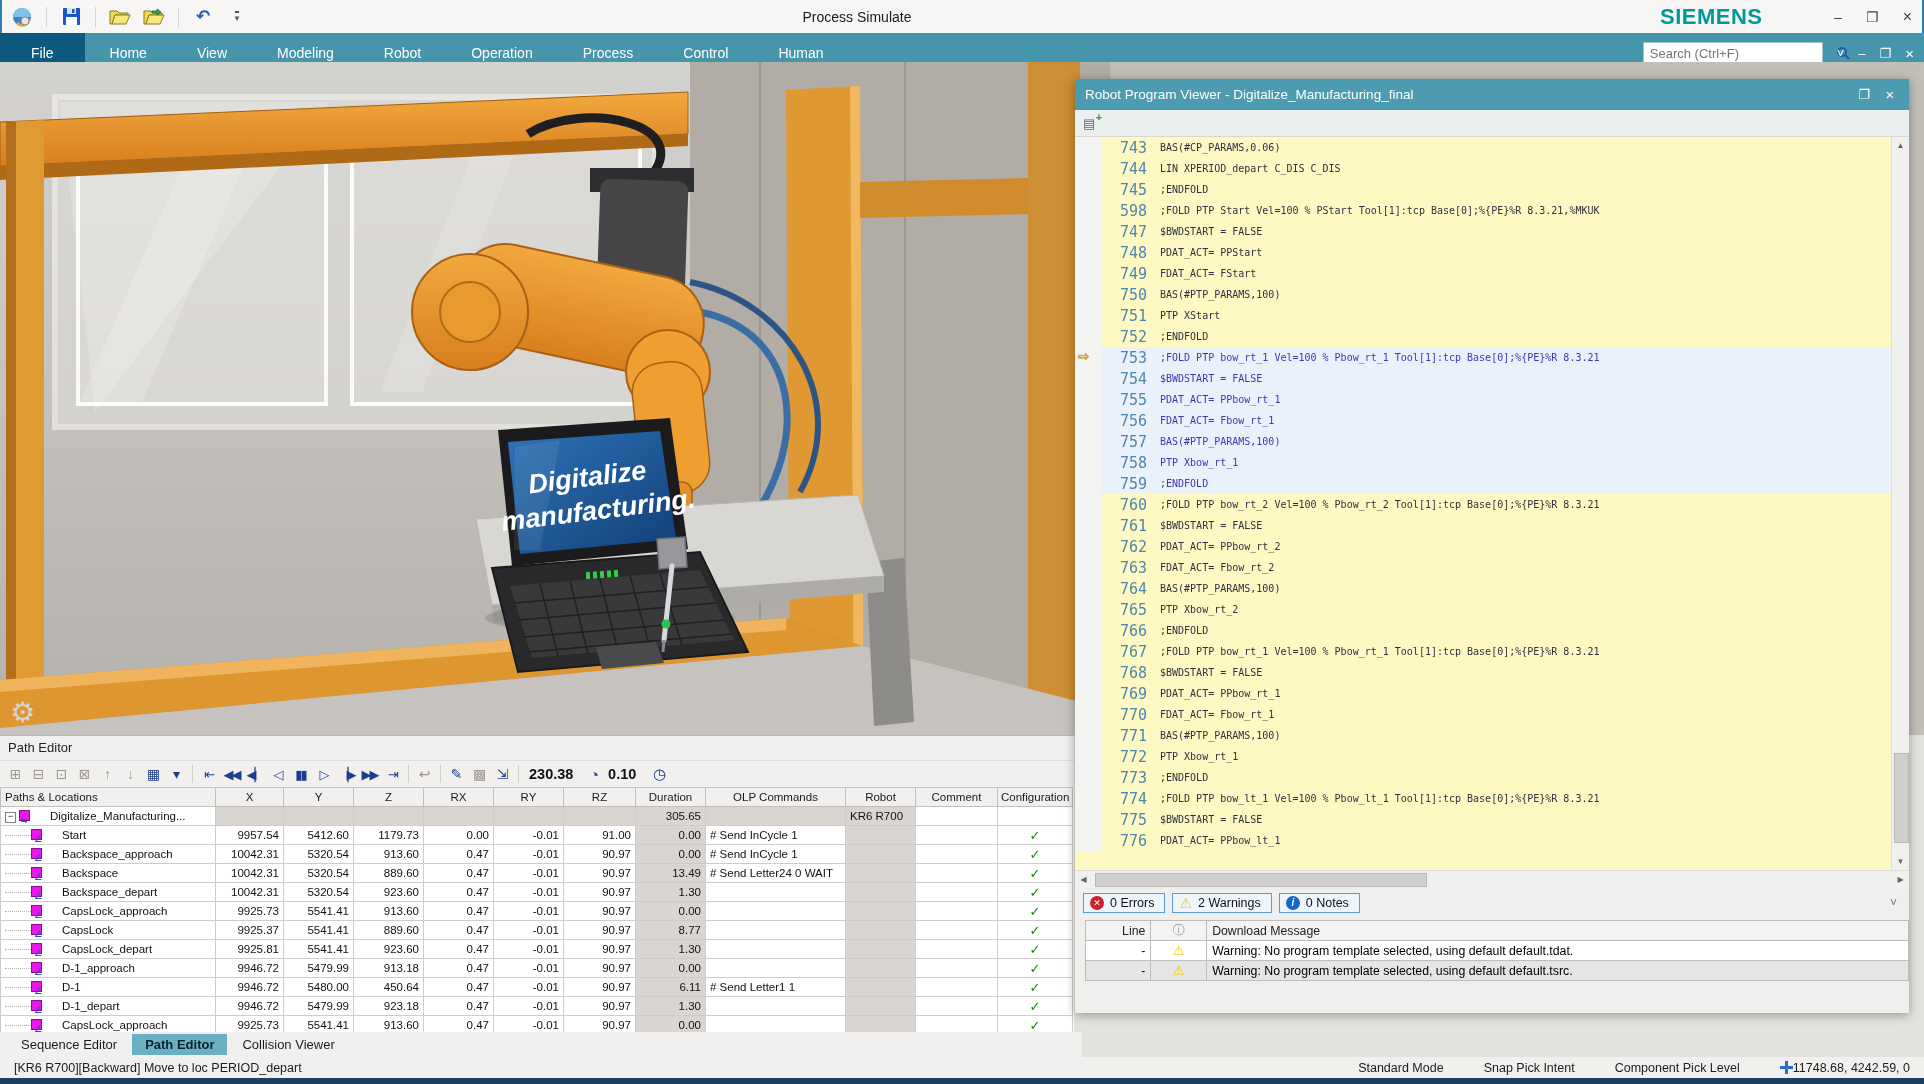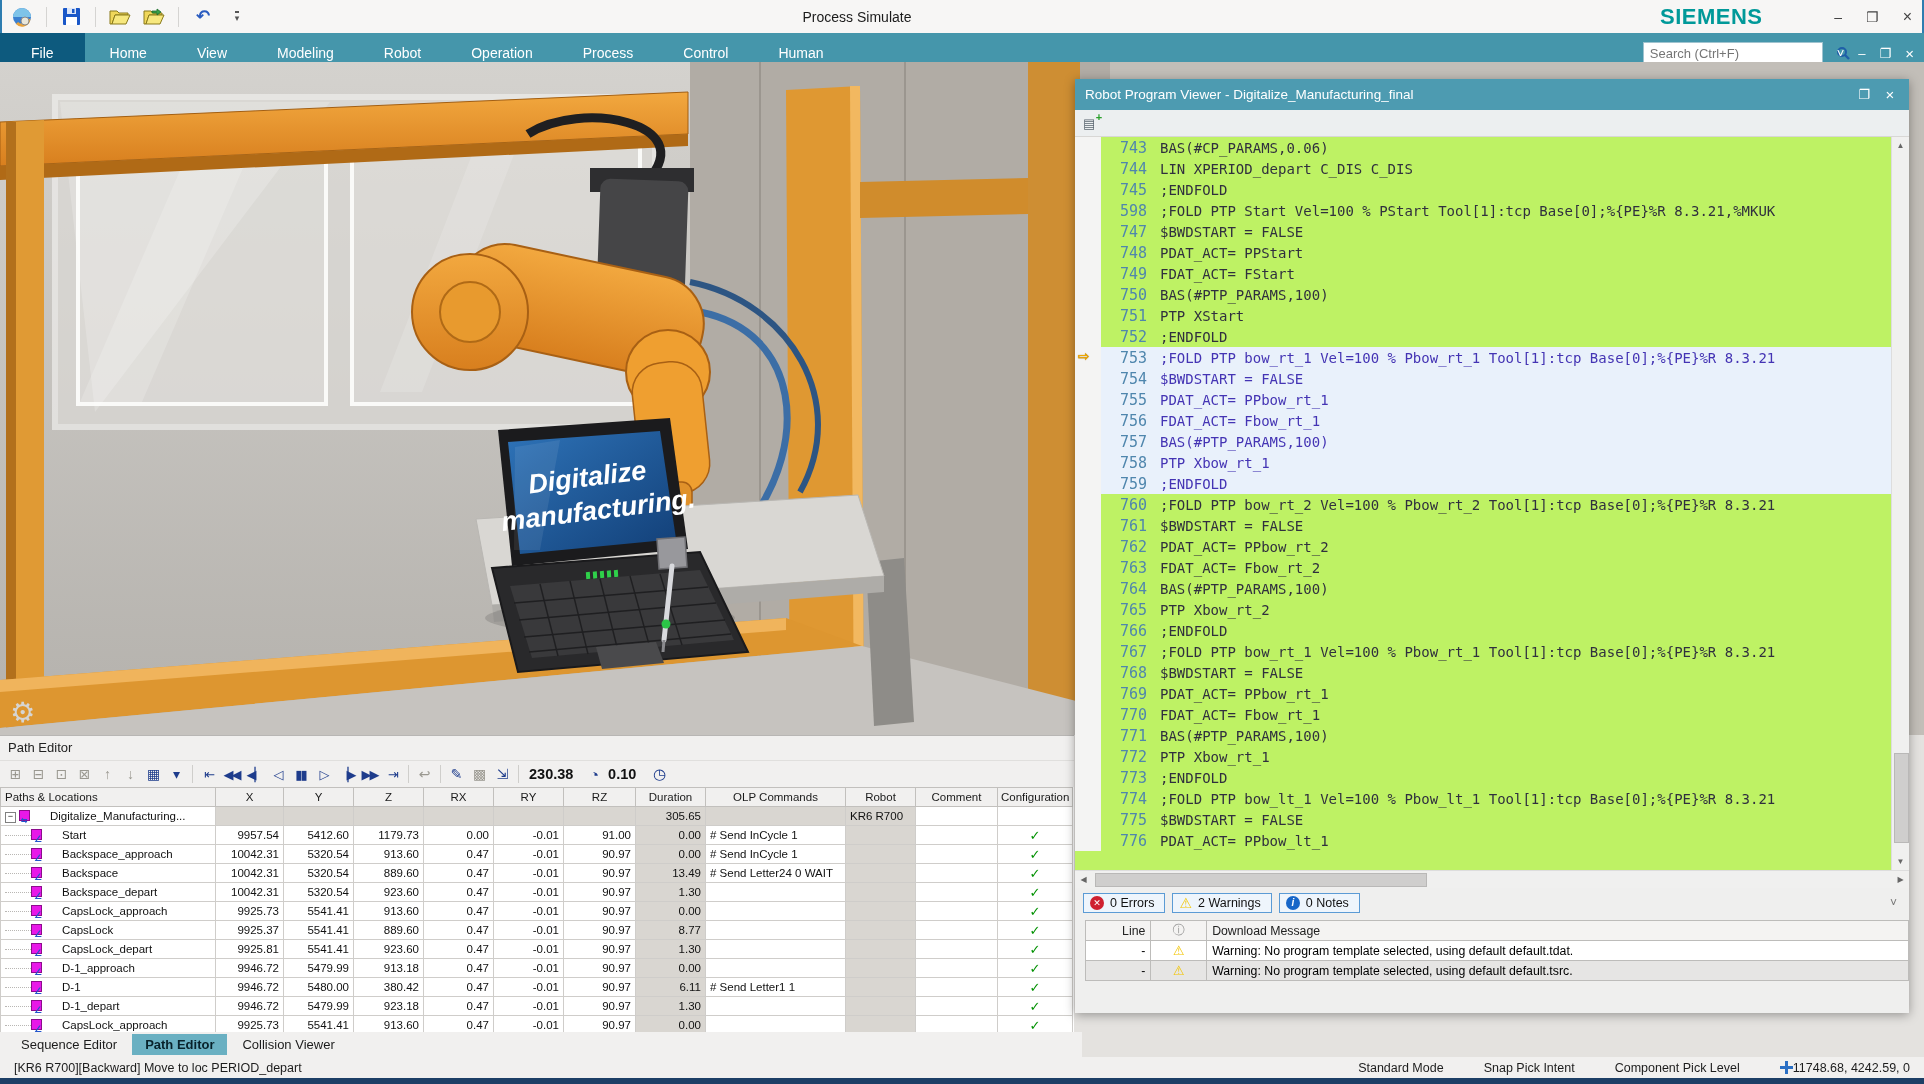--- a/index.html
+++ b/index.html
@@ -27,30 +27,30 @@
   .viewport{position:absolute;left:0;top:62px;width:1924px;height:673px;}
   
   .rpv{position:absolute;left:1075px;top:79px;width:834px;height:934px;background:#efefee;z-index:6;box-shadow:0 2px 10px rgba(0,0,0,.35);display:flex;flex-direction:column;}
   .rpv-header{height:31px;background:#4d9bb1;color:#fff;display:flex;align-items:center;font-size:13.5px;flex:0 0 31px;}
   .rpv-title{padding-left:10px;}
   .rpv-hbtns{margin-left:auto;display:flex;align-items:center;gap:4px;padding-right:8px;}
   .rpv-hbtns span{width:22px;text-align:center;font-size:13px;cursor:default;}
   .rpv-toolbar{height:26px;background:#eceff0;border-bottom:1px solid #d8d7d5;display:flex;align-items:center;flex:0 0 26px;}
   .newprog{margin-left:8px;font-size:13px;color:#5b6770;position:relative;}
   .newprog i{font-style:normal;position:absolute;top:-5px;right:-7px;color:#2aa02a;font-size:11px;font-weight:bold;}
-  .rpv-code{position:relative;height:733px;flex:0 0 733px;background:#bef264;overflow:hidden;}
+  .rpv-code{position:relative;height:733px;flex:0 0 733px;background:#fef9c3;overflow:hidden;}
   .code-scroll{position:absolute;left:0;top:0;right:17px;bottom:0;overflow:hidden;}
   .code-line{display:flex;height:21px;align-items:center;}
   .code-line .gut{width:26px;flex:0 0 26px;height:100%;background:#f4f4f3;position:relative;}
   .code-line .gut .exec{position:absolute;left:3px;top:1px;color:#f0a800;font-size:14px;font-weight:bold;text-shadow:0 0 1px #8a6000;}
   .code-line .body{flex:1;display:flex;height:100%;align-items:center;}
   .code-line.hl .body{background:#e9f1fb;}
   .code-line .ln{width:46px;flex:0 0 46px;text-align:right;padding-right:13px;color:#4f86ad;
      font-family:"DejaVu Sans Mono","Liberation Mono",monospace;font-size:15px;}
-  .code-line .tx{white-space:pre;font-family:"DejaVu Sans Mono","Liberation Mono",monospace;font-size:14px;color:#30303e;text-align:right;}
+  .code-line .tx{white-space:pre;font-family:"DejaVu Sans Mono","Liberation Mono",monospace;font-size:10px;color:#30303e;text-align:right;}
   .code-line.hl .tx{color:#4434b4;}
   .vscroll{position:absolute;right:0;top:0;bottom:0;width:17px;background:#f0f0ef;border-left:1px solid #ddd;}
   .vscroll .arr{position:absolute;left:0;width:17px;height:17px;font-size:8px;color:#666;text-align:center;line-height:17px;}
   .vscroll .thumb{position:absolute;left:2px;width:13px;background:#cfcecd;border:1px solid #b9b8b7;}
   .hscroll{height:17px;flex:0 0 17px;background:#f0f0ef;border-top:1px solid #ddd;position:relative;}
   .hscroll .arr{position:absolute;top:0;width:17px;height:17px;font-size:8px;color:#666;text-align:center;line-height:17px;}
   .hscroll .thumb{position:absolute;top:2px;left:20px;width:330px;height:12px;background:#cfcecd;border:1px solid #b9b8b7;}
   .rpv-msgbar{display:flex;align-items:center;padding:5px 8px 3px 8px;gap:7px;position:relative;}
   .msgbtn{display:inline-flex;align-items:center;gap:6px;background:#eef5fc;border:1px solid #5b9bd5;padding:2px 10px 2px 6px;font-size:12.5px;color:#111;cursor:default;}
   .ic-err{display:inline-block;width:14px;height:14px;border-radius:50%;background:#cf2030;color:#fff;font-size:9px;line-height:14px;text-align:center;font-weight:bold;}
@@ -787,21 +787,21 @@
               <td class="num gray">0.00</td>
               <td class=""></td>
               <td class="gray"></td>
               <td></td>
               <td class="cfg"><span>✓</span></td>
             </tr>
             <tr>
               <td class="c-name"><span class="indent"></span><span class="loc-icon"></span><span class="nm">D-1</span></td>
               <td class="num">9946.72</td>
               <td class="num">5480.00</td>
-              <td class="num">380.42</td>
+              <td class="num">450.64</td>
               <td class="num">0.47</td>
               <td class="num">-0.01</td>
               <td class="num">90.97</td>
               <td class="num gray">6.11</td>
               <td class=""># Send Letter1 1</td>
               <td class="gray"></td>
               <td></td>
               <td class="cfg"><span>✓</span></td>
             </tr>
             <tr>

